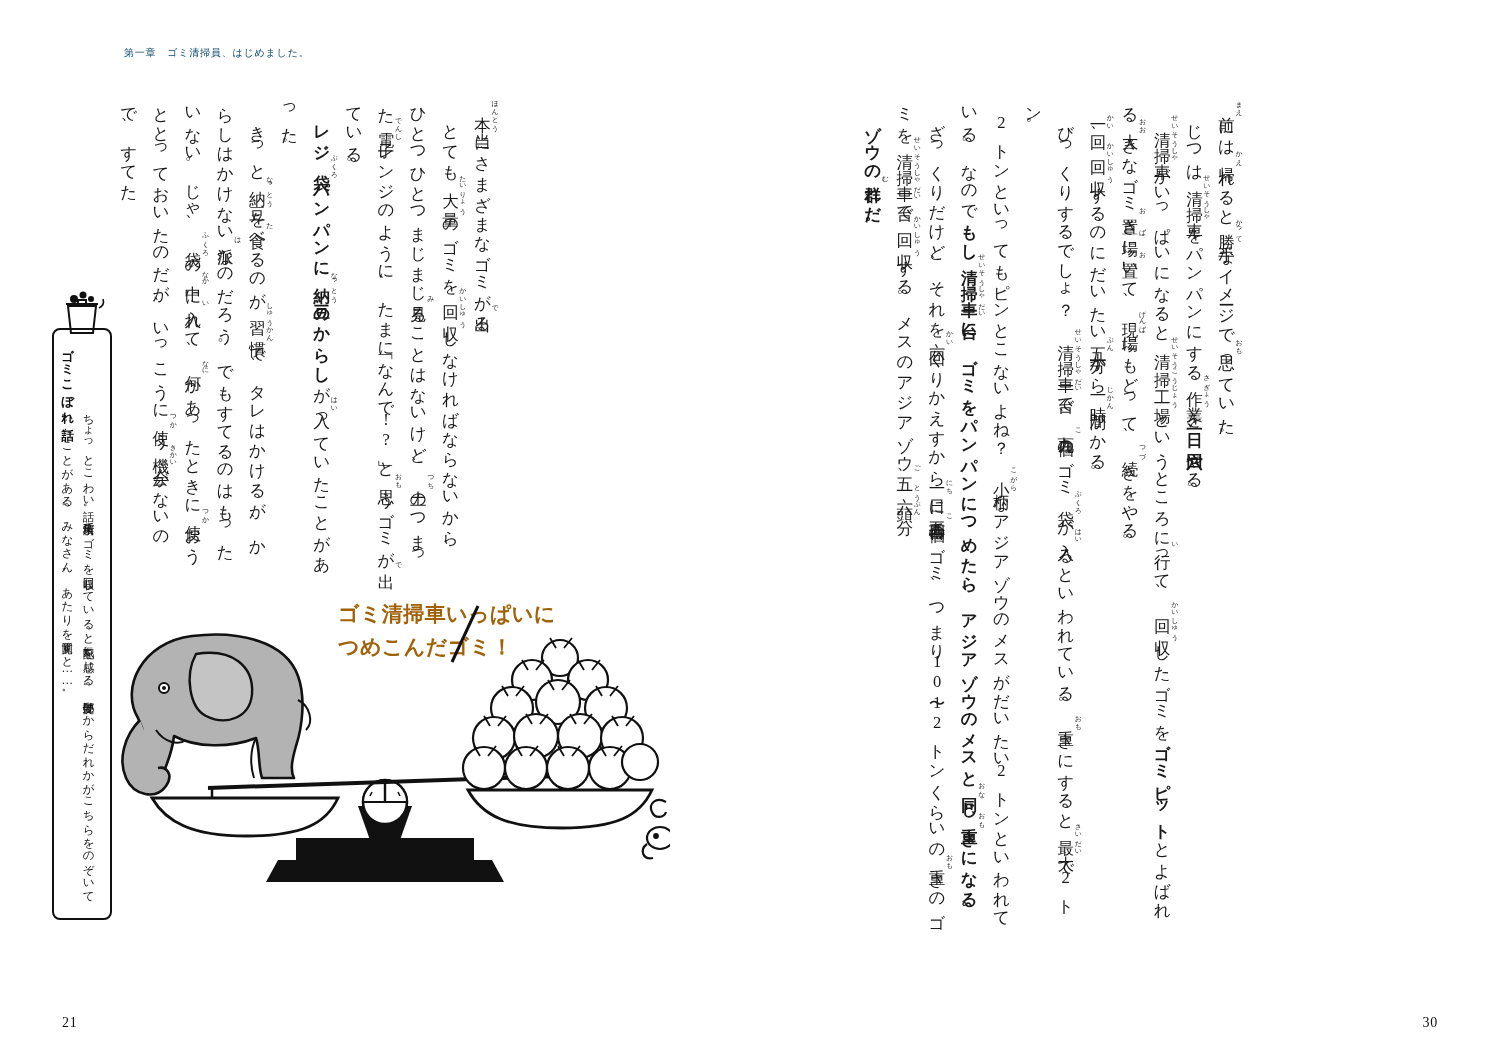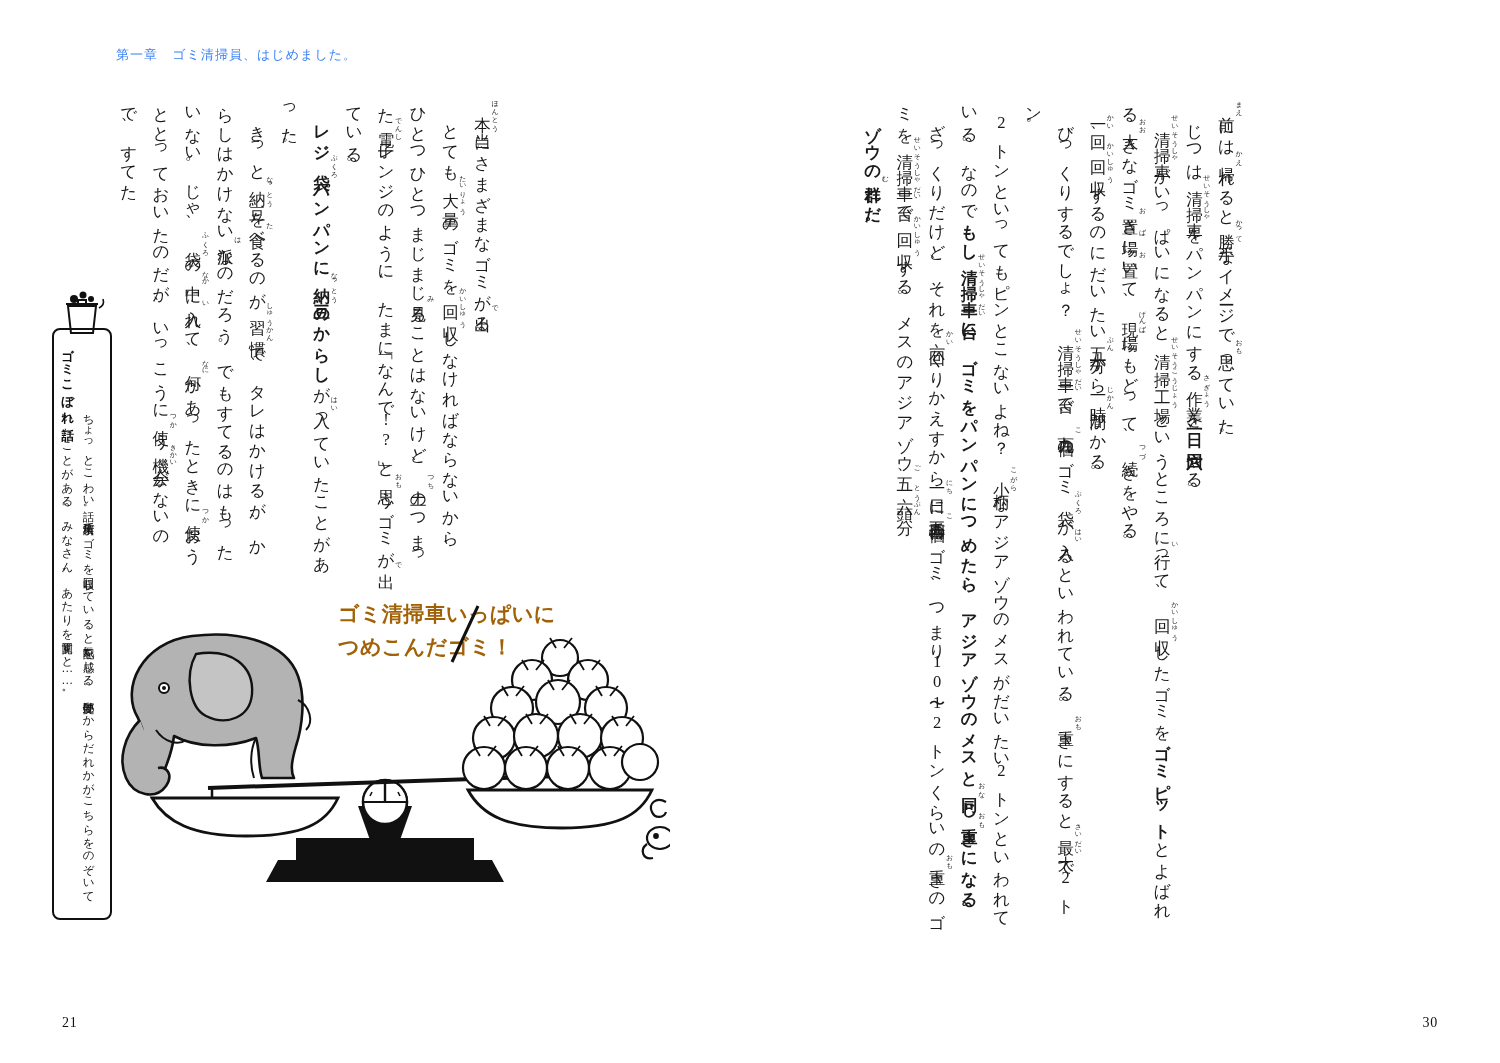--- a/index.html
+++ b/index.html
@@ -19,24 +19,24 @@
   .spread {
     position: absolute;
     inset: 0;
     background: #ffffff;
   }
 
   
   .running-head {
     position: absolute;
     top: 46px;
-    left: 116px;
-    font-size: 13px;
+    left: 124px;
+    font-size: 10px;
     letter-spacing: 0.08em;
-    color: #3b82f6;
+    color: #0c4a6e;
     white-space: nowrap;
   }
 
   
   .folio {
     position: absolute;
     bottom: 32px;
     font-size: 14px;
     color: #111;
     letter-spacing: 0.05em;

